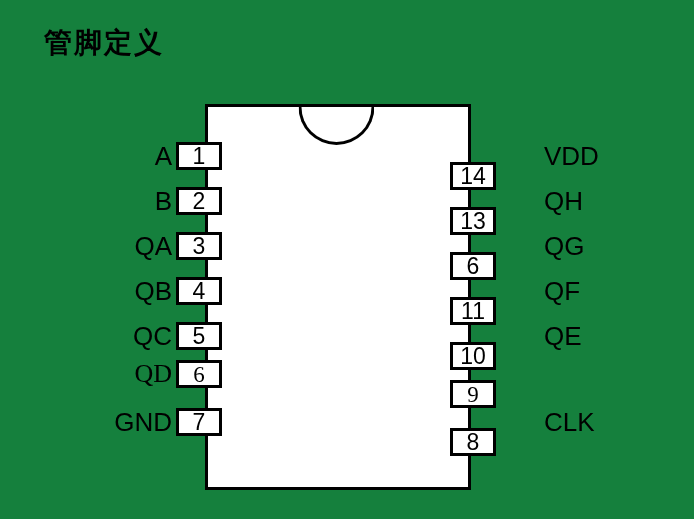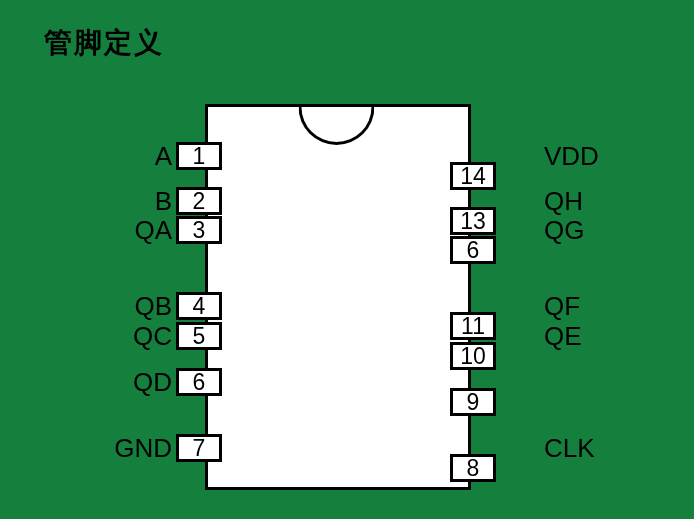--- a/index.html
+++ b/index.html
@@ -45,25 +45,25 @@
     border-radius: 0 0 38px 38px;
   }
   .pin-row {
     position: absolute;
     left: 0;
     width: 694px;
     height: 28px;
   }
   .r0 { top: 142px; }
   .r1 { top: 187px; }
-  .r2 { top: 216px; }
-  .r3 { top: 292px; }
+  .r2 { top: 232px; }
+  .r3 { top: 277px; }
   .r4 { top: 322px; padding-left: 11px; }
-  .r5 { top: 368px; }
-  .r6 { top: 434px; }
+  .r5 { top: 360px; font-family: Liberation Serif, serif; }
+  .r6 { top: 408px; }
   .plabel {
     position: absolute;
     top: 0;
     line-height: 28px;
     font-size: 26px;
     white-space: nowrap;
   }
   .plabel.left {
     left: 0;
     width: 172px;

